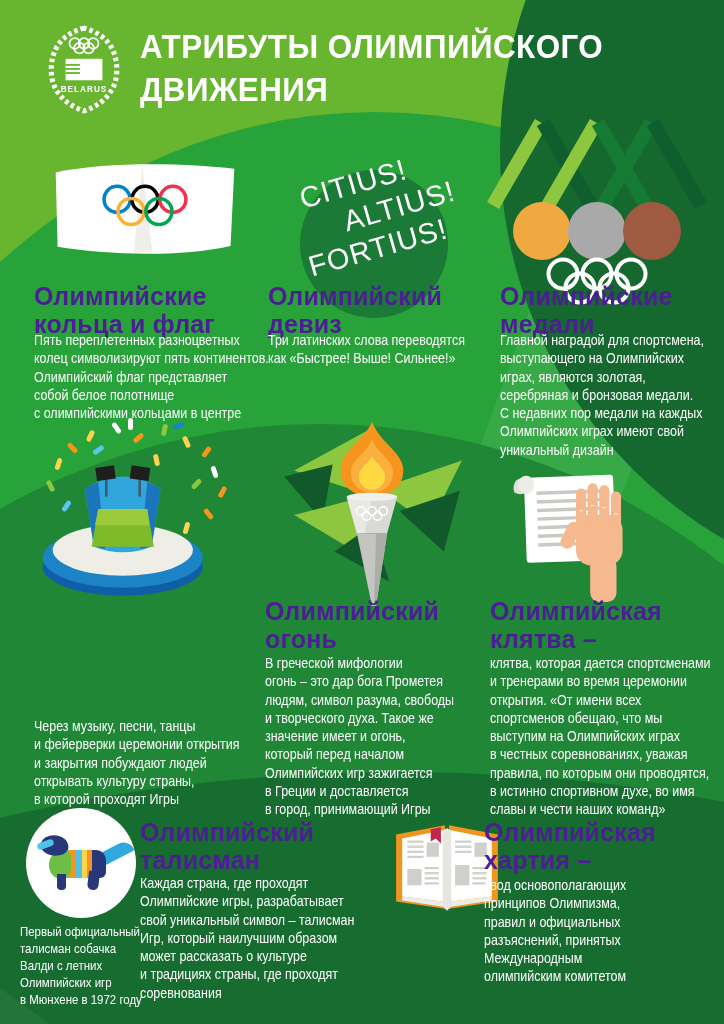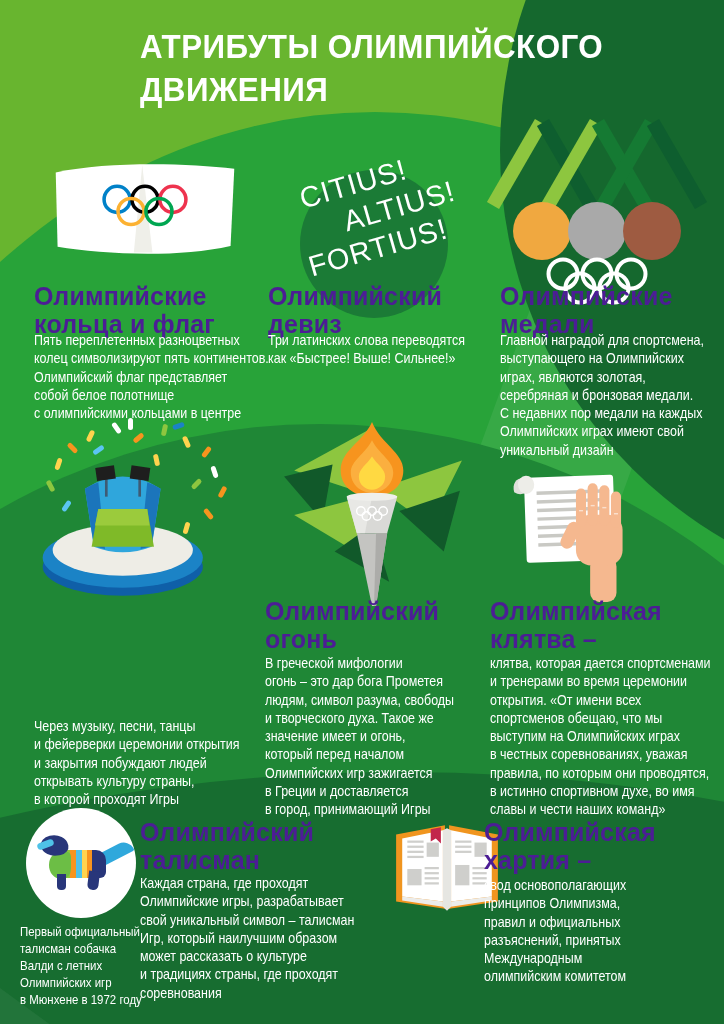--- a/index.html
+++ b/index.html
@@ -93,20 +93,37 @@
 
 <div id="canvas">
 
   <div class="bg" id="bg-main"></div>
   <div class="bg-stripe" id="stripe-right"></div>
   <div class="bg" id="bg-band"></div>
   <div class="bg" id="bg-darkcorner"></div>
   <div class="bg" id="bg-bottom"></div>
   <div class="bg-stripe" id="stripe-bottomleft"></div>
 
+  <div id="logo">
+    <svg width="92" height="92" viewBox="0 0 90 90">
+      <path d="M45,6 C22,12 12,28 13,50 C14,68 27,81 45,87 C63,81 76,68 77,50 C78,28 68,12 45,6 Z" fill="none" stroke="#ffffff" stroke-width="5" stroke-dasharray="3.5 3"></path>
+      <g fill="none" stroke="#ffffff" stroke-width="1.7">
+        <circle cx="36" cy="21" r="5.2"></circle>
+          <circle cx="45" cy="21" r="5.2"></circle>
+          <circle cx="54" cy="21" r="5.2"></circle>
+        <circle cx="40.5" cy="25.5" r="5.2"></circle>
+          <circle cx="49.5" cy="25.5" r="5.2"></circle>
+      </g>
+      <rect x="27" y="36" width="36" height="21" fill="#ffffff"></rect>
+      <rect x="27" y="41" width="14" height="1.8" fill="#68B52F"></rect>
+      <rect x="27" y="45" width="14" height="1.8" fill="#68B52F"></rect>
+      <rect x="27" y="49" width="14" height="1.8" fill="#68B52F"></rect>
+      <text x="45" y="68" text-anchor="middle" font-size="8" font-weight="bold" fill="#ffffff" letter-spacing="1" font-family="Liberation Sans, sans-serif">BELARUS</text>
+    </svg>
+  </div>
   <div id="header-title">АТРИБУТЫ ОЛИМПИЙСКОГО
 ДВИЖЕНИЯ</div>
 
   <div id="flag-icon">
     <svg width="186" height="110" viewBox="0 0 200 115">
       <path d="M4,16 C60,4 145,6 196,12 L192,95 C135,108 55,104 6,96 Z" fill="#ffffff"></path>
       <polygon points="97,8 88,102 108,102" fill="#EFEFE9"></polygon>
       <g fill="none" stroke-width="3.8">
         <circle cx="70" cy="45" r="14" stroke="#0081C8"></circle>
         <circle cx="100" cy="45" r="14" stroke="#000000"></circle>

